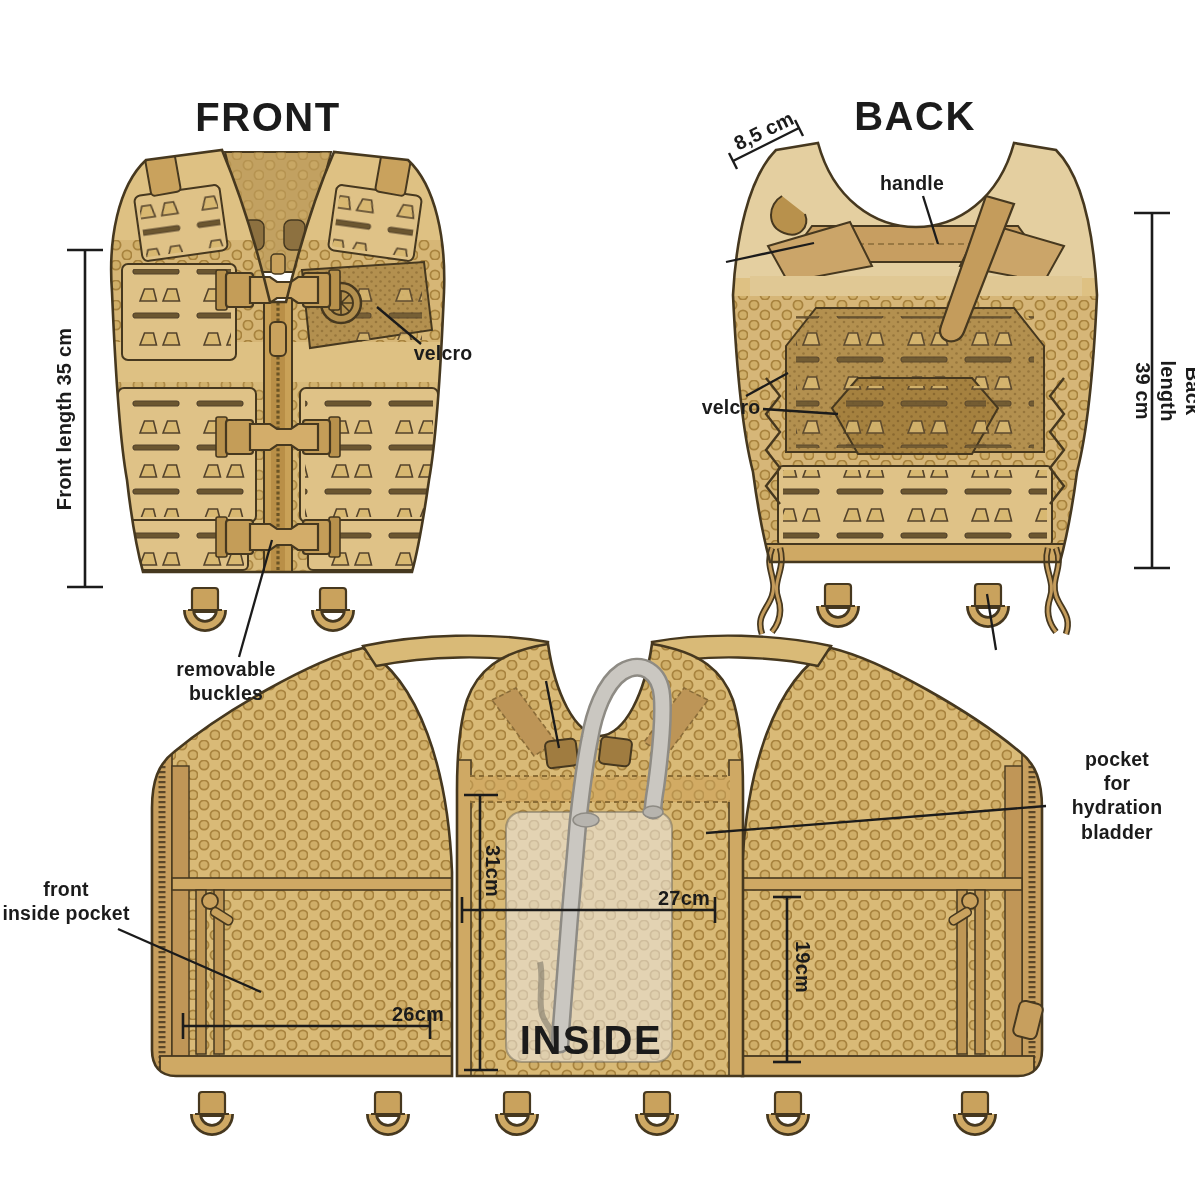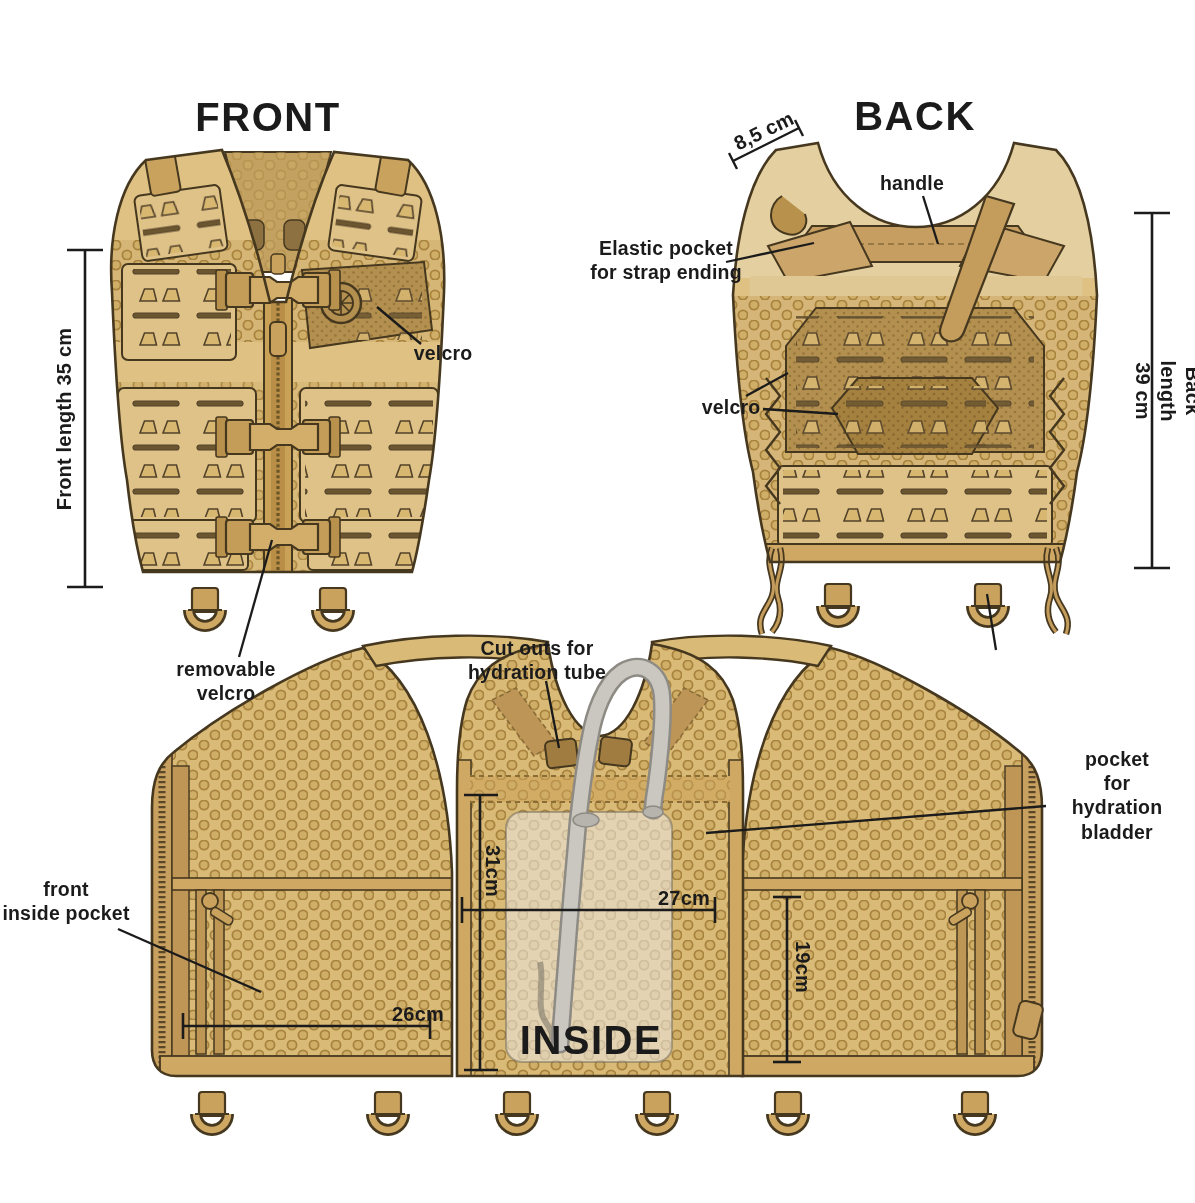--- a/index.html
+++ b/index.html
@@ -337,25 +337,21 @@
 <div class="lbl dim rm90" style="left:64px;top:419px;">Front length 35 cm</div>
 <div class="lbl dim r90" style="left:1168px;top:391px;">Back length 39 cm</div>
 <div class="lbl dim r26" style="left:764px;top:131px;">8,5 cm</div>
 <div class="lbl dim r90" style="left:493px;top:871px;">31cm</div>
 <div class="lbl dim" style="left:684px;top:898px;text-align:center;">27cm</div>
 <div class="lbl dim r90" style="left:803px;top:967px;">19cm</div>
 <div class="lbl dim" style="left:418px;top:1014px;">26cm</div>
 
 <div class="lbl" style="left:443px;top:353px;">velcro</div>
 <div class="lbl" style="left:912px;top:183px;text-align:right;">handle</div>
-<div class="lbl" style="left:666px;top:260px;">Elastic pocket
-for strap ending</div>
 <div class="lbl" style="left:731px;top:407px;">velcro</div>
 <div class="lbl" style="left:226px;top:681px;">removable
-velcro</div>
-<div class="lbl" style="left:537px;top:660px;">Cut outs for
-hydration tube</div>
+buckles</div>
 <div class="lbl" style="left:1117px;top:795px;">pocket for
 hydration bladder</div>
 <div class="lbl" style="left:66px;top:901px;">front
 inside pocket</div>
 
 </div>
 
 </body></html>

